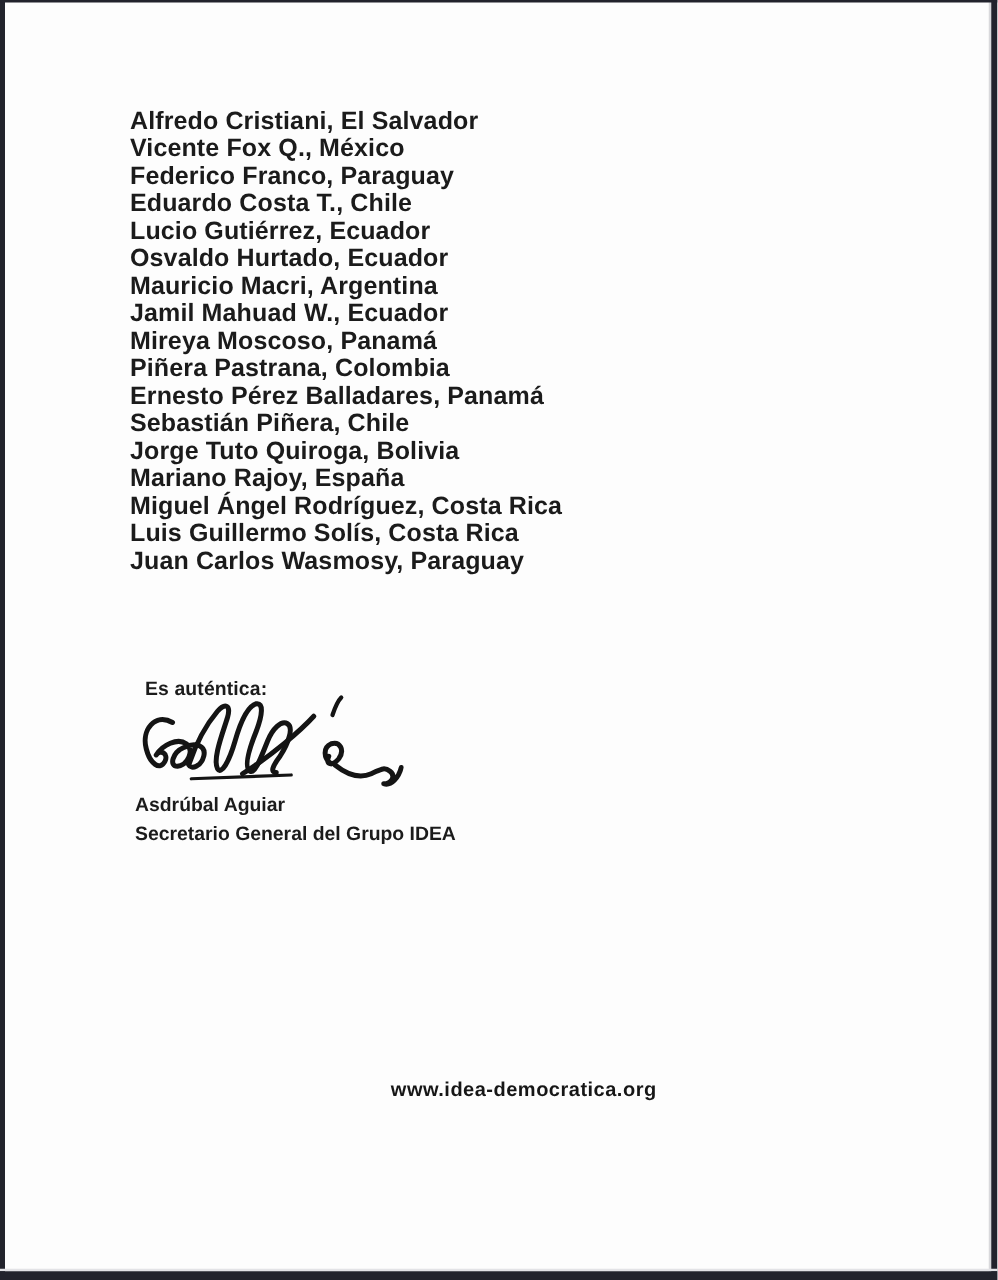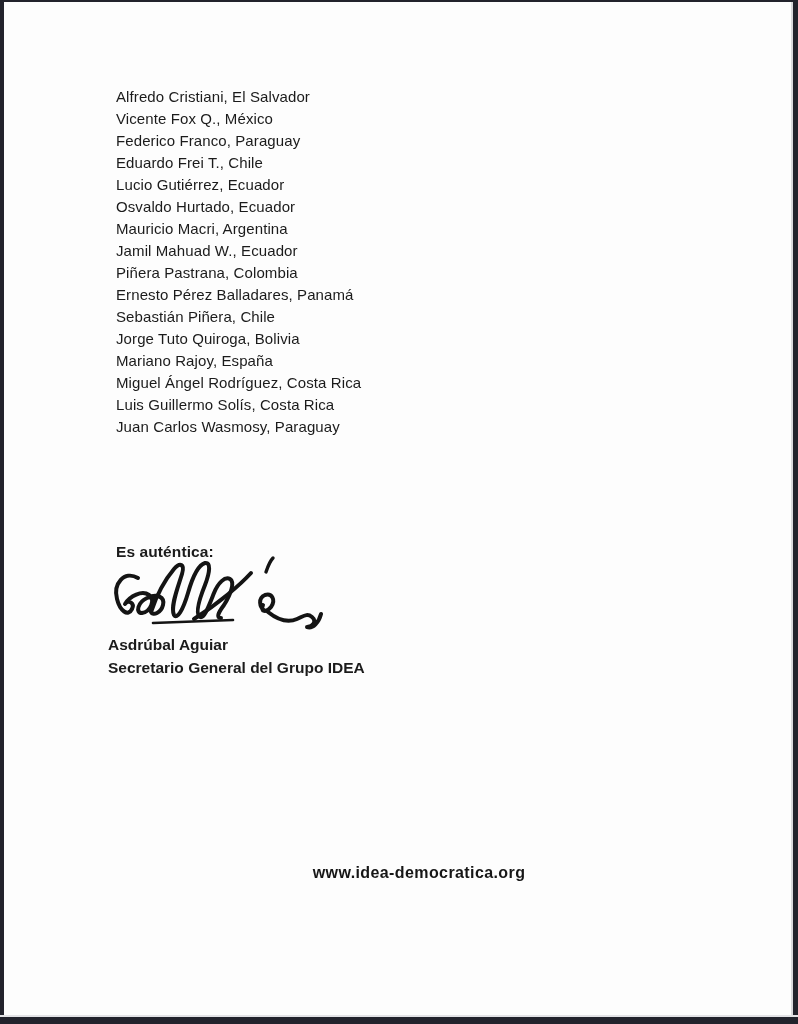--- a/index.html
+++ b/index.html
@@ -20,22 +20,22 @@
   .edge{position:absolute;background:var(--edge);}
   .edge-left{left:0;top:0;width:4px;height:1024px;}
   .edge-right{right:0;top:0;width:5px;height:1024px;}
   .edge-bottom{left:0;bottom:0;width:798px;height:7px;}
   .edge-top{left:0;top:0;width:798px;height:2px;}
   .edge-right-shadow{position:absolute;right:5px;top:0;width:2px;height:1024px;background:#d9d9dc;}
   .edge-bottom-shadow{position:absolute;left:0;bottom:7px;width:798px;height:2px;background:#e3e3e6;}
 
   
   .signatories{
-    position:absolute;left:116px;top:86px;
-    font-size:15px;font-weight:400;
+    position:absolute;left:104px;top:86px;
+    font-size:20px;font-weight:700;
     line-height:22px;
     letter-spacing:0.1px;
     white-space:nowrap;
   }
 
   .attestation{
     position:absolute;left:116px;top:543px;
     font-size:15.5px;font-weight:600;letter-spacing:0.1px;
   }
 
@@ -66,25 +66,26 @@
 <div class="edge-right-shadow"></div>
 <div class="edge edge-right"></div>
 <div class="edge-bottom-shadow"></div>
 <div class="edge edge-bottom"></div>
 <div class="edge edge-top"></div>
 
 <div class="signatories">
     <div class="signatory-line">Alfredo Cristiani, El Salvador</div>
     <div class="signatory-line">Vicente Fox Q., México</div>
     <div class="signatory-line">Federico Franco, Paraguay</div>
-    <div class="signatory-line">Eduardo Frei T., Chile</div>
+    <div class="signatory-line">Eduardo Costa T., Chile</div>
     <div class="signatory-line">Lucio Gutiérrez, Ecuador</div>
     <div class="signatory-line">Osvaldo Hurtado, Ecuador</div>
     <div class="signatory-line">Mauricio Macri, Argentina</div>
     <div class="signatory-line">Jamil Mahuad W., Ecuador</div>
+    <div class="signatory-line">Mireya Moscoso, Panamá</div>
     <div class="signatory-line">Piñera Pastrana, Colombia</div>
     <div class="signatory-line">Ernesto Pérez Balladares, Panamá</div>
     <div class="signatory-line">Sebastián Piñera, Chile</div>
     <div class="signatory-line">Jorge Tuto Quiroga, Bolivia</div>
     <div class="signatory-line">Mariano Rajoy, España</div>
     <div class="signatory-line">Miguel Ángel Rodríguez, Costa Rica</div>
     <div class="signatory-line">Luis Guillermo Solís, Costa Rica</div>
     <div class="signatory-line">Juan Carlos Wasmosy, Paraguay</div>
   </div>
 

